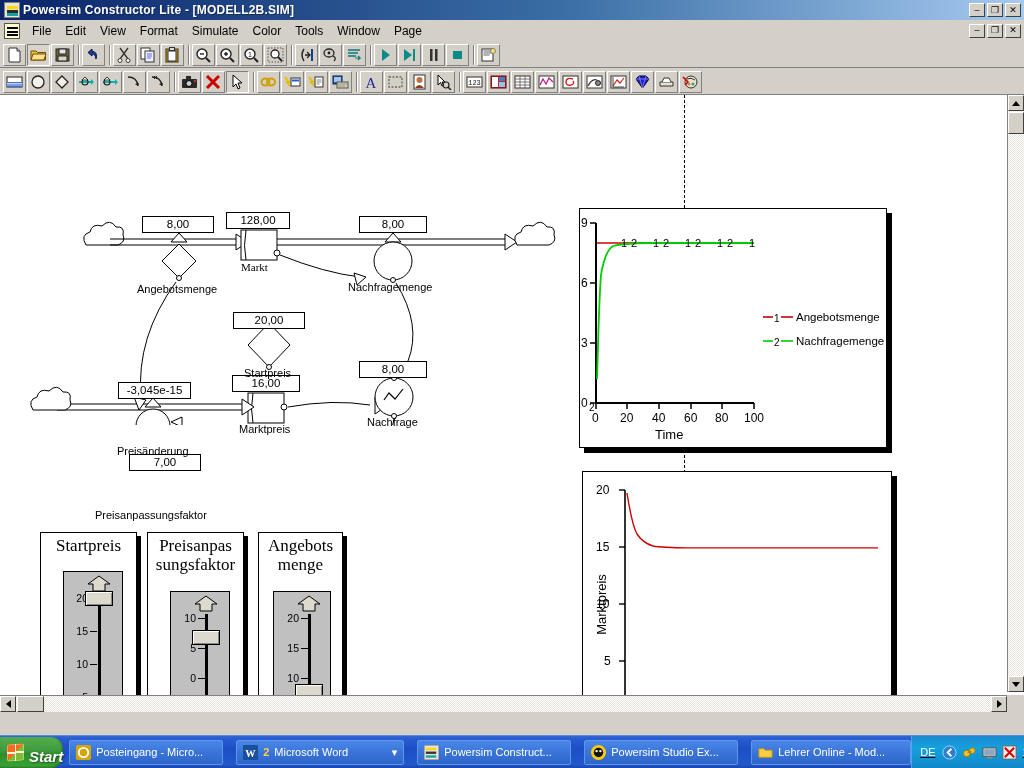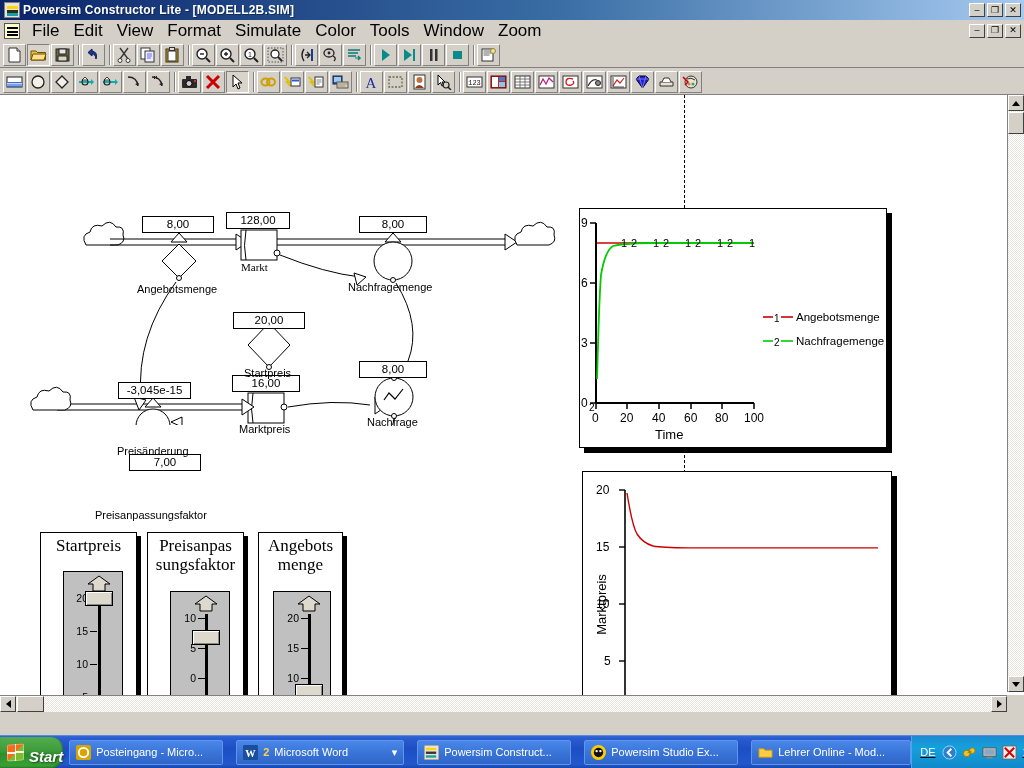--- a/index.html
+++ b/index.html
@@ -47,21 +47,21 @@
     background:#d4d0c8; display:flex; align-items:center; padding-left:2px;
     border-bottom:1px solid #d4d0c8;
   }
   .mdi-icon{
     width:16px;height:16px;margin:0 5px 0 2px;background:#ffffcc;border:1px solid #555;
     position:relative;
   }
   .mdi-icon::before{content:"";position:absolute;left:2px;top:3px;width:11px;height:2px;background:#000;
     box-shadow:0 4px 0 #000,0 7px 0 #000;}
   .menubar .mi {
-    padding:2px 7px; font-size:17px; color:#000; cursor:default; white-space:nowrap;
+    padding:2px 7px; font-size:12px; color:#000; cursor:default; white-space:nowrap;
   }
   .mdi-winbtns { margin-left:auto; display:flex; gap:2px; margin-right:3px; }
 
   
   .toolbar {
     position:absolute; left:0; width:1024px; height:26px;
     background:#d4d0c8; display:flex; align-items:center; padding-left:3px;
     border-bottom:1px solid #808080;
   }
   .toolbar.row1 { top:42px; }
@@ -254,21 +254,21 @@
   <div class="menubar">
     <div class="mdi-icon"></div>
     <div class="mi">File</div>
     <div class="mi">Edit</div>
     <div class="mi">View</div>
     <div class="mi">Format</div>
     <div class="mi">Simulate</div>
     <div class="mi">Color</div>
     <div class="mi">Tools</div>
     <div class="mi">Window</div>
-    <div class="mi">Zoom</div>
+    <div class="mi">Page</div>
     <div class="mdi-winbtns">
       <div class="winbtn">
           <span>–</span>
         </div>
       <div class="winbtn">
           <span>❐</span>
         </div>
       <div class="winbtn">
           <span>✕</span>
         </div>

